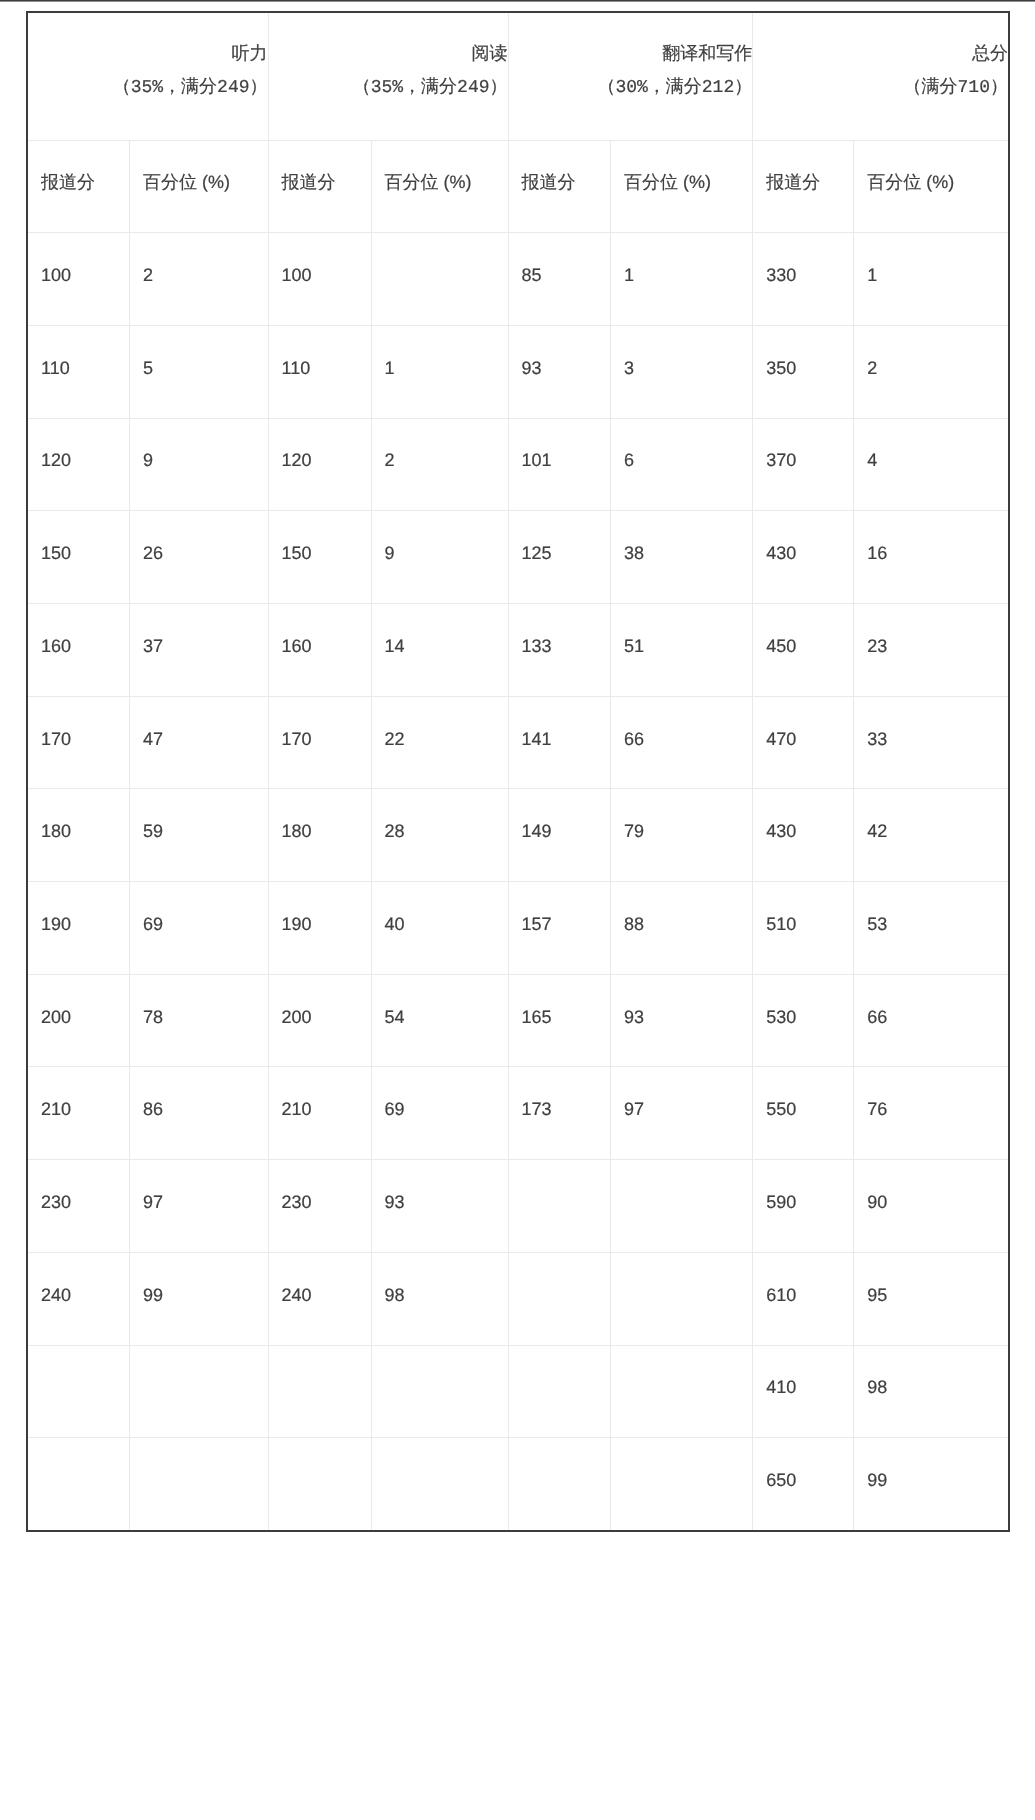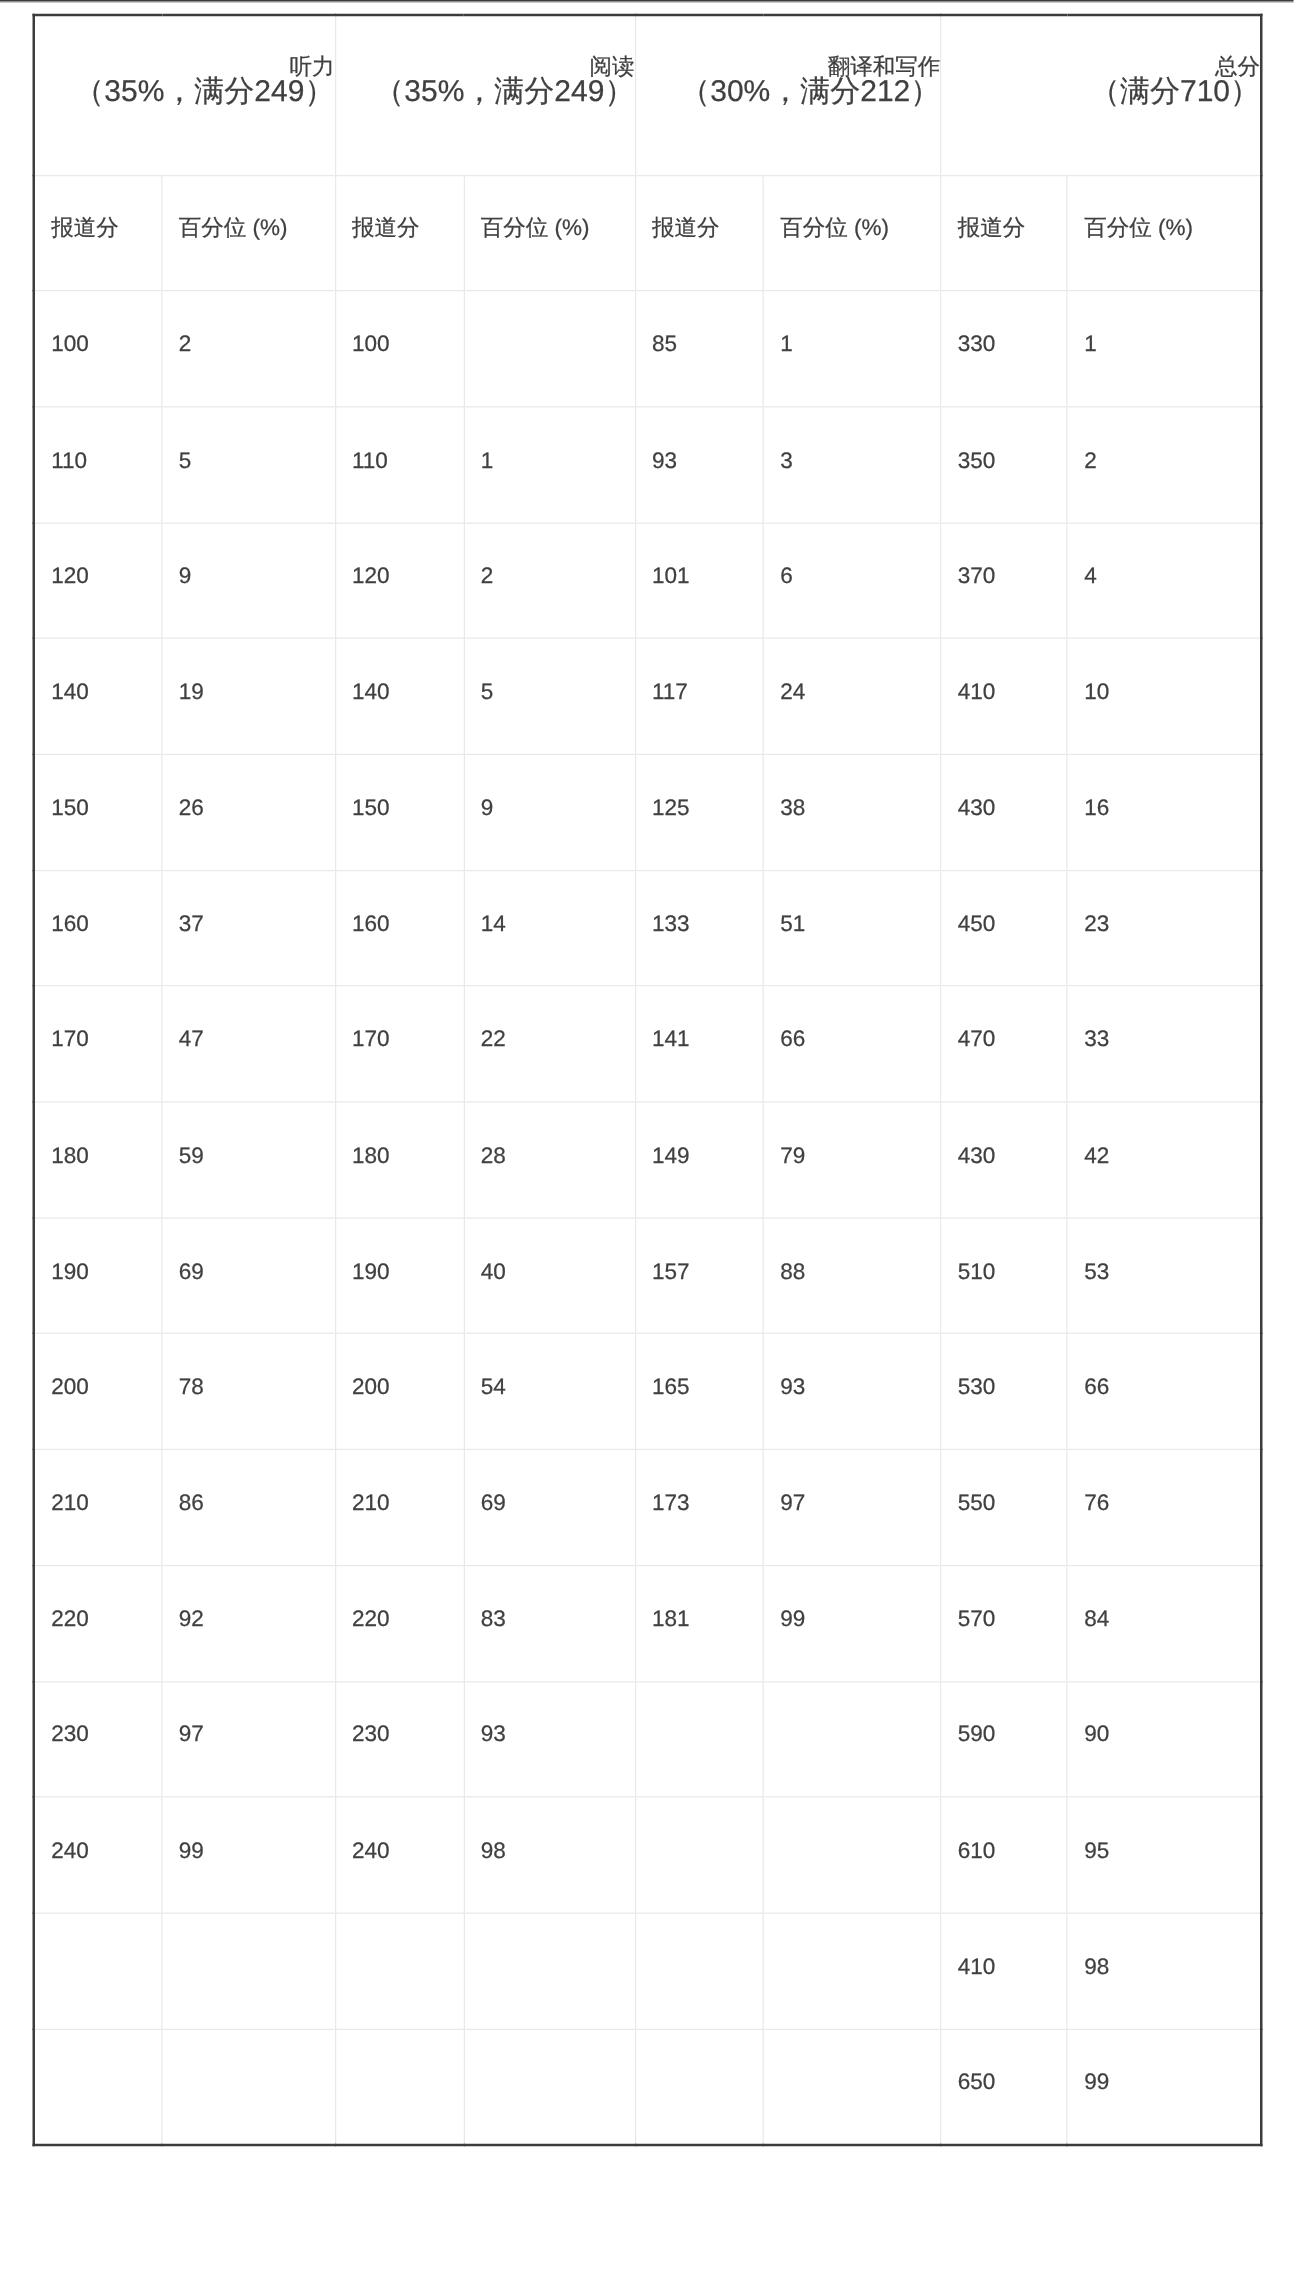--- a/index.html
+++ b/index.html
@@ -36,21 +36,21 @@
    font-weight:400;
    font-size:18px;
    line-height:18px;
    vertical-align:top;
    text-align:left;
    overflow:hidden;
  }
  th.grp { height:126.6px; }
  .grp-in { padding-top:31.3px; text-align:right; }
  .grp-t { font-size:18px; line-height:18px; }
- .grp-s { font-size:24px; line-height:18px; margin-top:3px; }
+ .grp-s { font-size:18px; line-height:18px; margin-top:17px;font-family:Liberation Mono, monospace; }
  th.sub { height:91.7px; }
  table.score tbody td.dc { height:91.7px; }
  .cv { display:block; line-height:18px; padding:32.8px 0 0 13px; white-space:nowrap; }
 </style>
 </head>
 <body>
 
 <div class="topline"></div>
 
 <div class="wrap">
@@ -193,46 +193,20 @@
           </td>
      <td class="dc">
             <span class="cv">370</span>
           </td>
      <td class="dc">
             <span class="cv">4</span>
           </td>
     </tr>
     <tr>
      <td class="dc">
-            <span class="cv">140</span>
-          </td>
-     <td class="dc">
-            <span class="cv">19</span>
-          </td>
-     <td class="dc">
-            <span class="cv">140</span>
-          </td>
-     <td class="dc">
-            <span class="cv">5</span>
-          </td>
-     <td class="dc">
-            <span class="cv">117</span>
-          </td>
-     <td class="dc">
-            <span class="cv">24</span>
-          </td>
-     <td class="dc">
-            <span class="cv">410</span>
-          </td>
-     <td class="dc">
-            <span class="cv">10</span>
-          </td>
-    </tr>
-    <tr>
-     <td class="dc">
             <span class="cv">150</span>
           </td>
      <td class="dc">
             <span class="cv">26</span>
           </td>
      <td class="dc">
             <span class="cv">150</span>
           </td>
      <td class="dc">
             <span class="cv">9</span>
@@ -397,46 +371,20 @@
             <span class="cv">173</span>
           </td>
      <td class="dc">
             <span class="cv">97</span>
           </td>
      <td class="dc">
             <span class="cv">550</span>
           </td>
      <td class="dc">
             <span class="cv">76</span>
-          </td>
-    </tr>
-    <tr>
-     <td class="dc">
-            <span class="cv">220</span>
-          </td>
-     <td class="dc">
-            <span class="cv">92</span>
-          </td>
-     <td class="dc">
-            <span class="cv">220</span>
-          </td>
-     <td class="dc">
-            <span class="cv">83</span>
-          </td>
-     <td class="dc">
-            <span class="cv">181</span>
-          </td>
-     <td class="dc">
-            <span class="cv">99</span>
-          </td>
-     <td class="dc">
-            <span class="cv">570</span>
-          </td>
-     <td class="dc">
-            <span class="cv">84</span>
           </td>
     </tr>
     <tr>
      <td class="dc">
             <span class="cv">230</span>
           </td>
      <td class="dc">
             <span class="cv">97</span>
           </td>
      <td class="dc">

